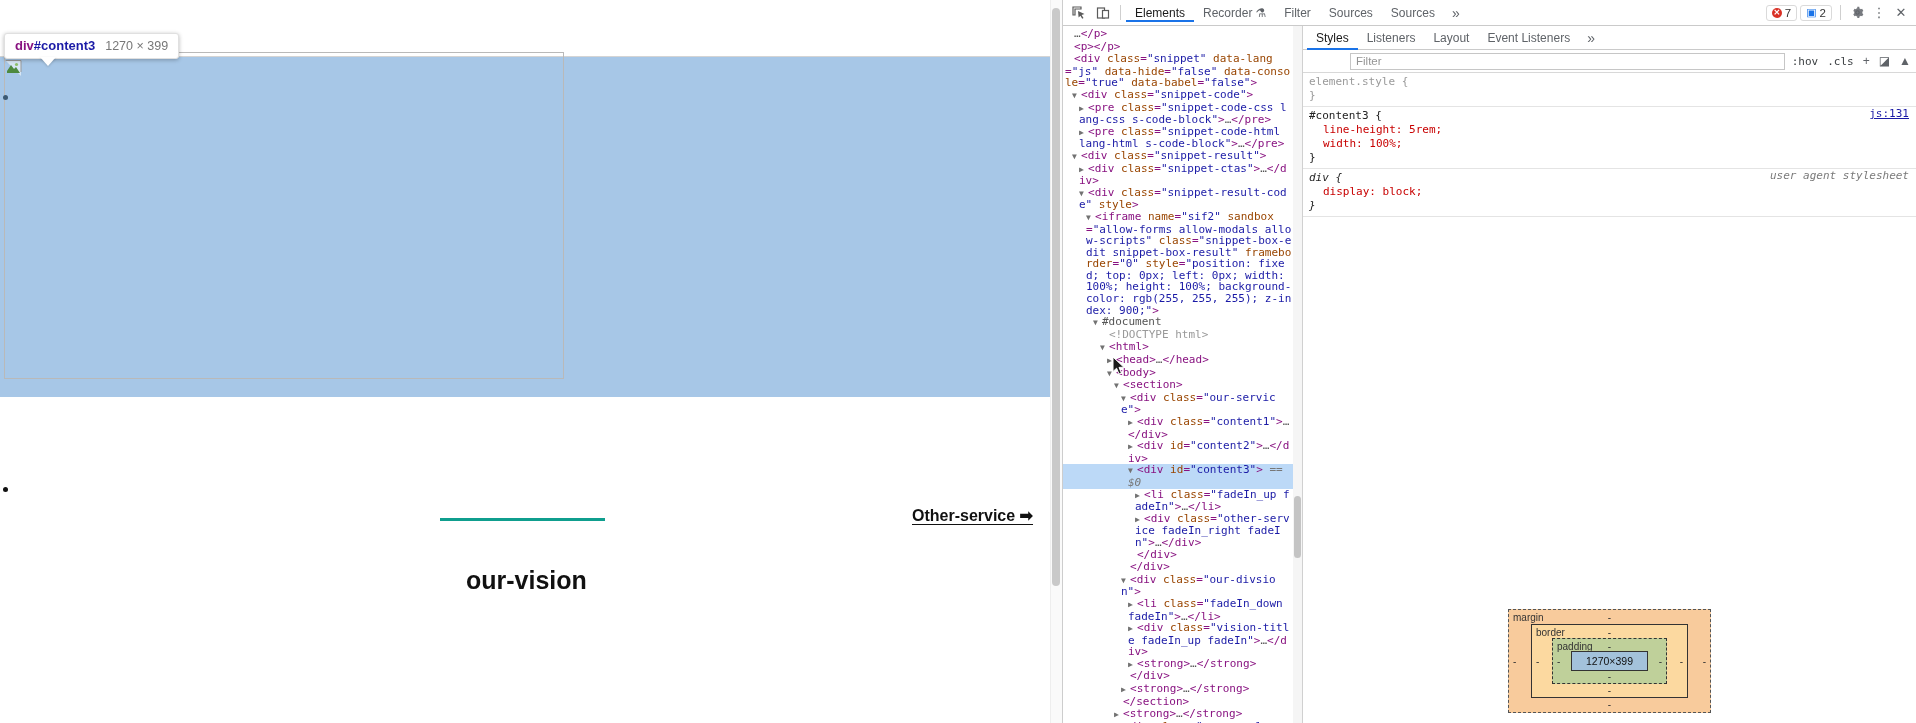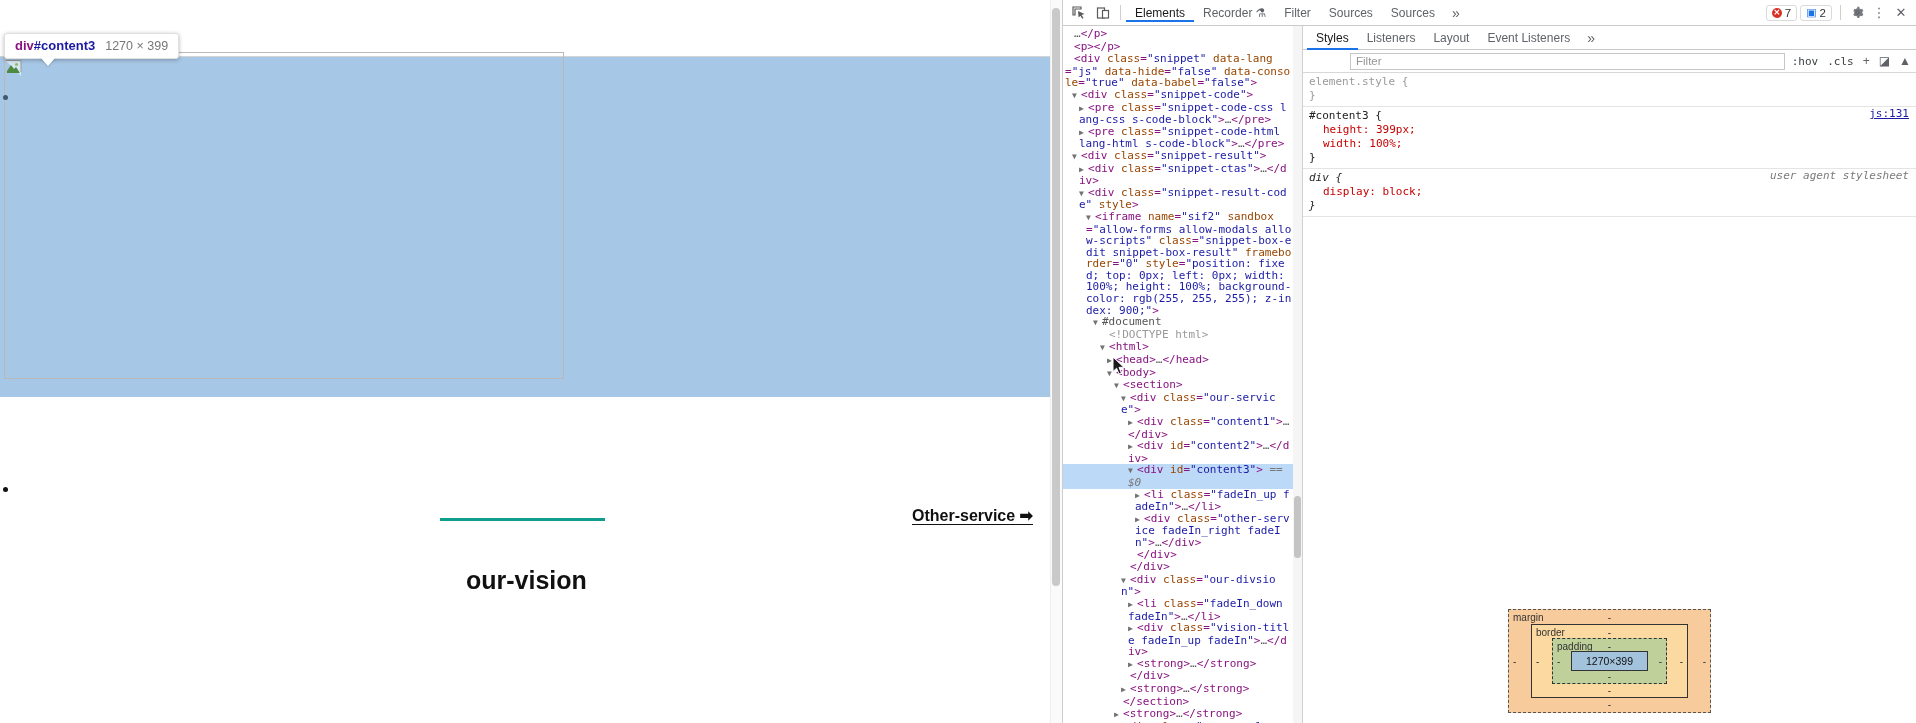--- a/index.html
+++ b/index.html
@@ -391,21 +391,21 @@
       </div>
 
       <div id="styles-content">
           <div class="rule">
             <div><span class="sel-gray">element.style {</span></div>
             <div style="color: rgb(154, 154, 154);">}</div>
           </div>
           <div class="rule">
             <span class="origin link">js:131</span>
             <div><span class="sel-dark">#content3 {</span></div>
-            <div class="prop">height: 399px;</div>
+            <div class="prop">line-height: 5rem;</div>
             <div class="prop">width: 100%;</div>
             <div style="color: rgb(34, 34, 34);">}</div>
           </div>
           <div class="rule">
             <span class="origin">user agent stylesheet</span>
             <div><span class="sel-ua">div {</span></div>
             <div class="prop">display: block;</div>
             <div style="color: rgb(34, 34, 34); font-style: italic;">}</div>
           </div>
         </div>

